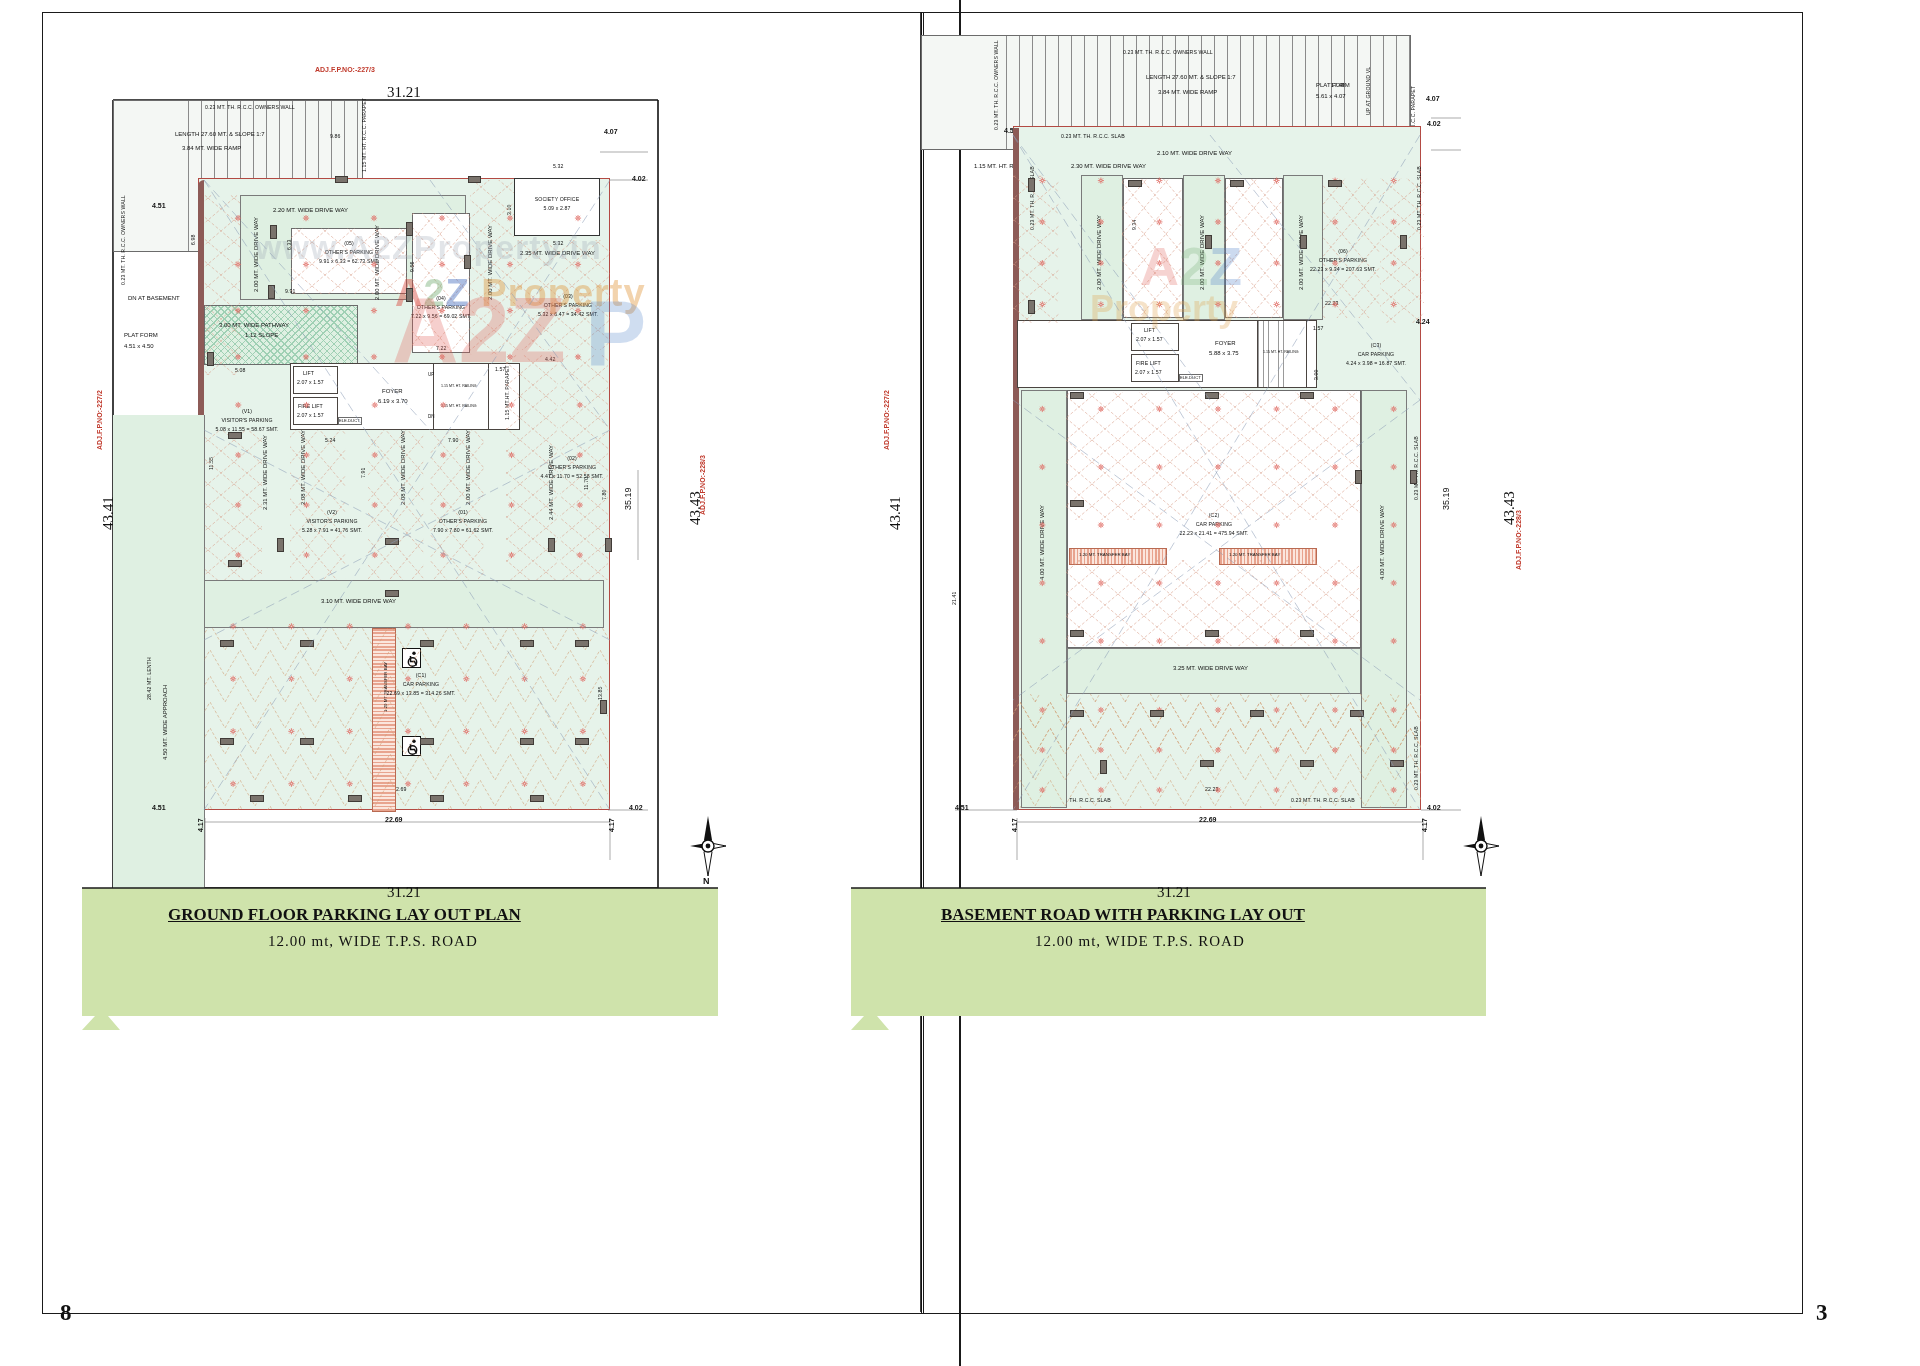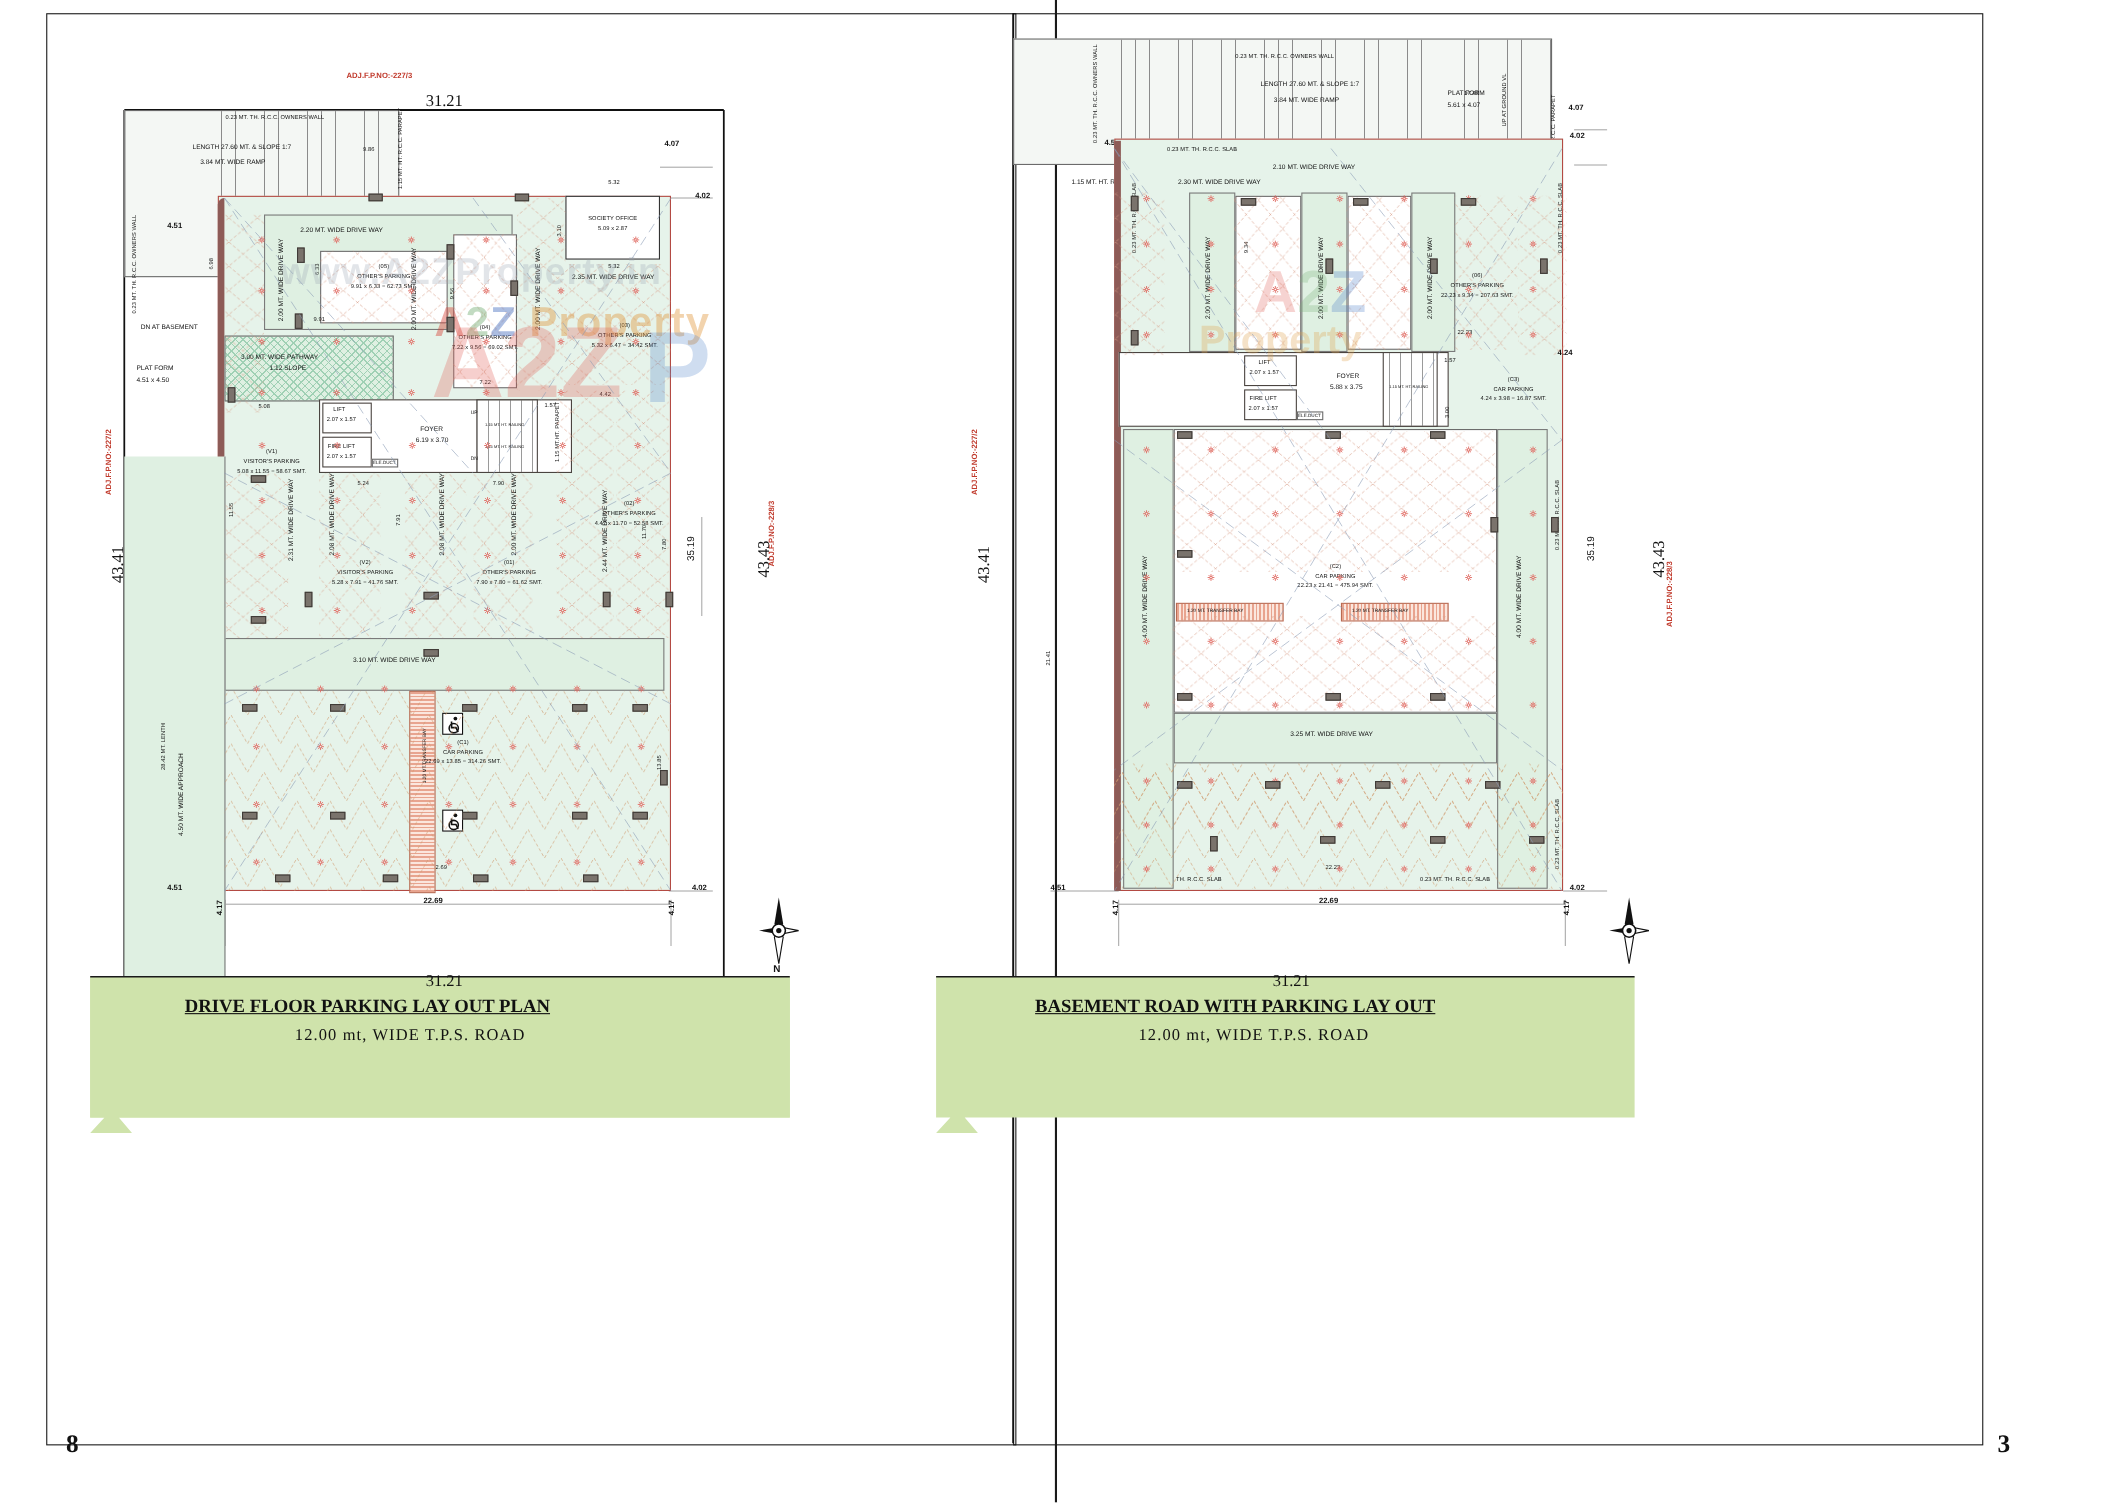--- a/index.html
+++ b/index.html
@@ -231,21 +231,21 @@
     <div class="t sm bold" style="left:385px;top:816px;">22.69</div>
     <div class="t sm bold rot90" style="left:197px;top:832px;">4.17</div>
     <div class="t sm bold rot90" style="left:608px;top:832px;">4.17</div>
 
     <div class="grnband" style="left:82px;top:888px;width:636px;height:128px;"></div>
     <svg width="959" height="1366" style="pointer-events:none;">
       <polygon points="82,888 82,1016 95,1016 82,1030 120,1030 108,1016 718,1016 718,888" fill="#cfe3ab" stroke="none"></polygon>
       <line x1="82" y1="888" x2="718" y2="888" stroke="#1a1a1a" stroke-width="1.4"></line>
     </svg>
     <div class="t lg" style="left:387px;top:884px;">31.21</div>
-    <div class="t xl bold title-u" style="left:168px;top:905px;">DRIVE FLOOR PARKING LAY OUT PLAN</div>
+    <div class="t xl bold title-u" style="left:168px;top:905px;">GROUND FLOOR PARKING LAY OUT PLAN</div>
     <div class="t lg" style="left:268px;top:933px;letter-spacing:1px;">12.00 mt, WIDE T.P.S. ROAD</div>
 
     <div style="position:absolute;left:688px;top:812px;">
       <svg width="40" height="70">
         <polygon points="20,4 24,28 20,34 16,28" fill="#111"></polygon>
         <polygon points="20,64 24,40 20,34 16,40" fill="#fff" stroke="#111" stroke-width="1"></polygon>
         <polygon points="2,34 24,30 20,34 24,38" fill="#111"></polygon>
         <polygon points="38,34 18,30 20,34 18,38" fill="#fff" stroke="#111" stroke-width="1"></polygon>
         <circle cx="20" cy="34" r="6" fill="#fff" stroke="#111" stroke-width="1.4"></circle>
         <circle cx="20" cy="34" r="2.4" fill="#111"></circle>

